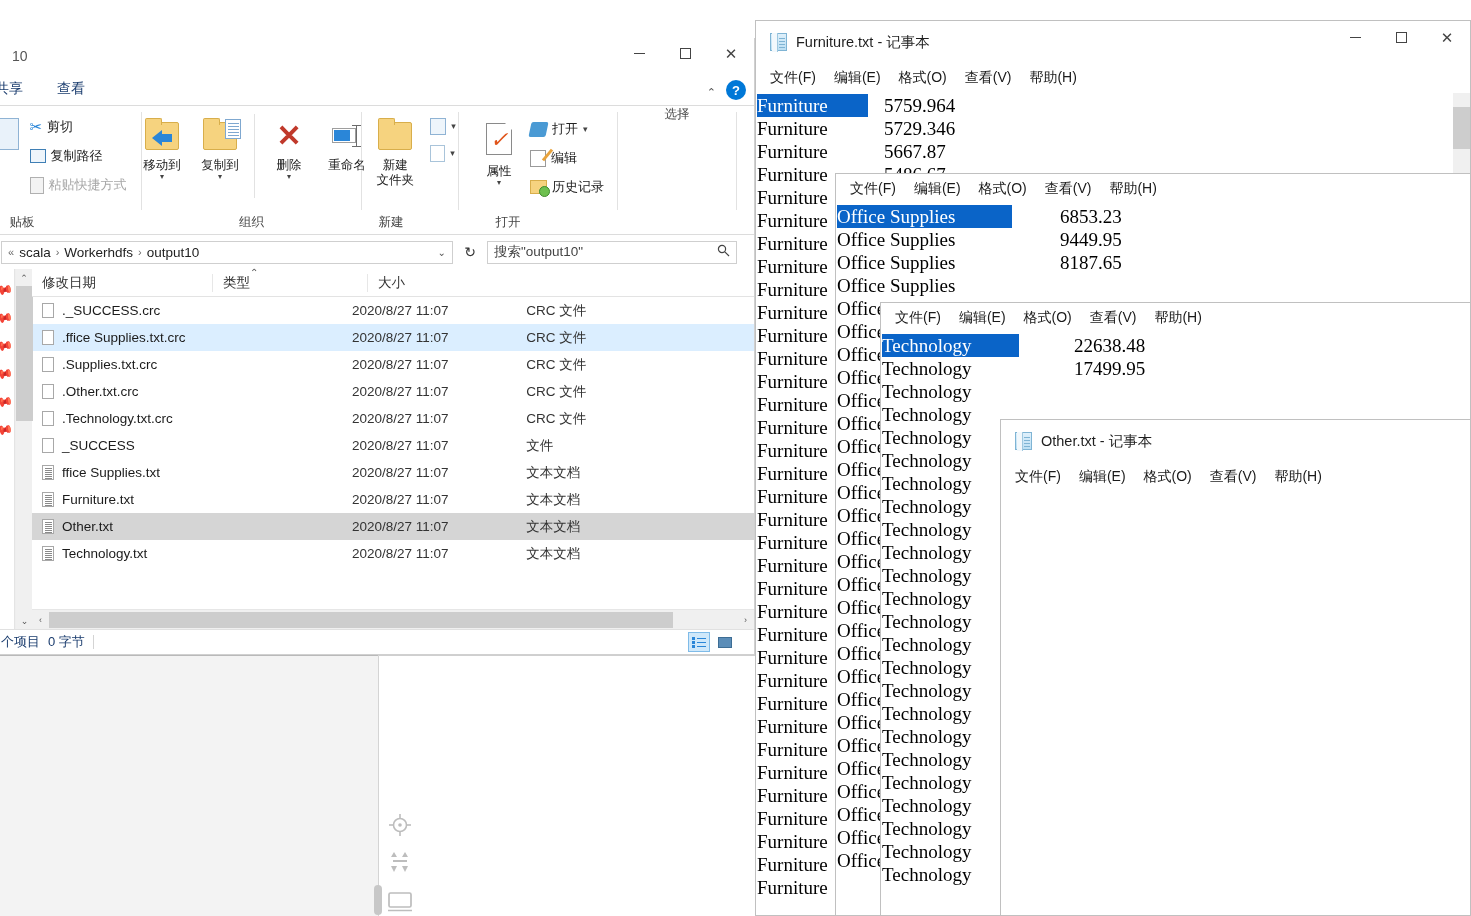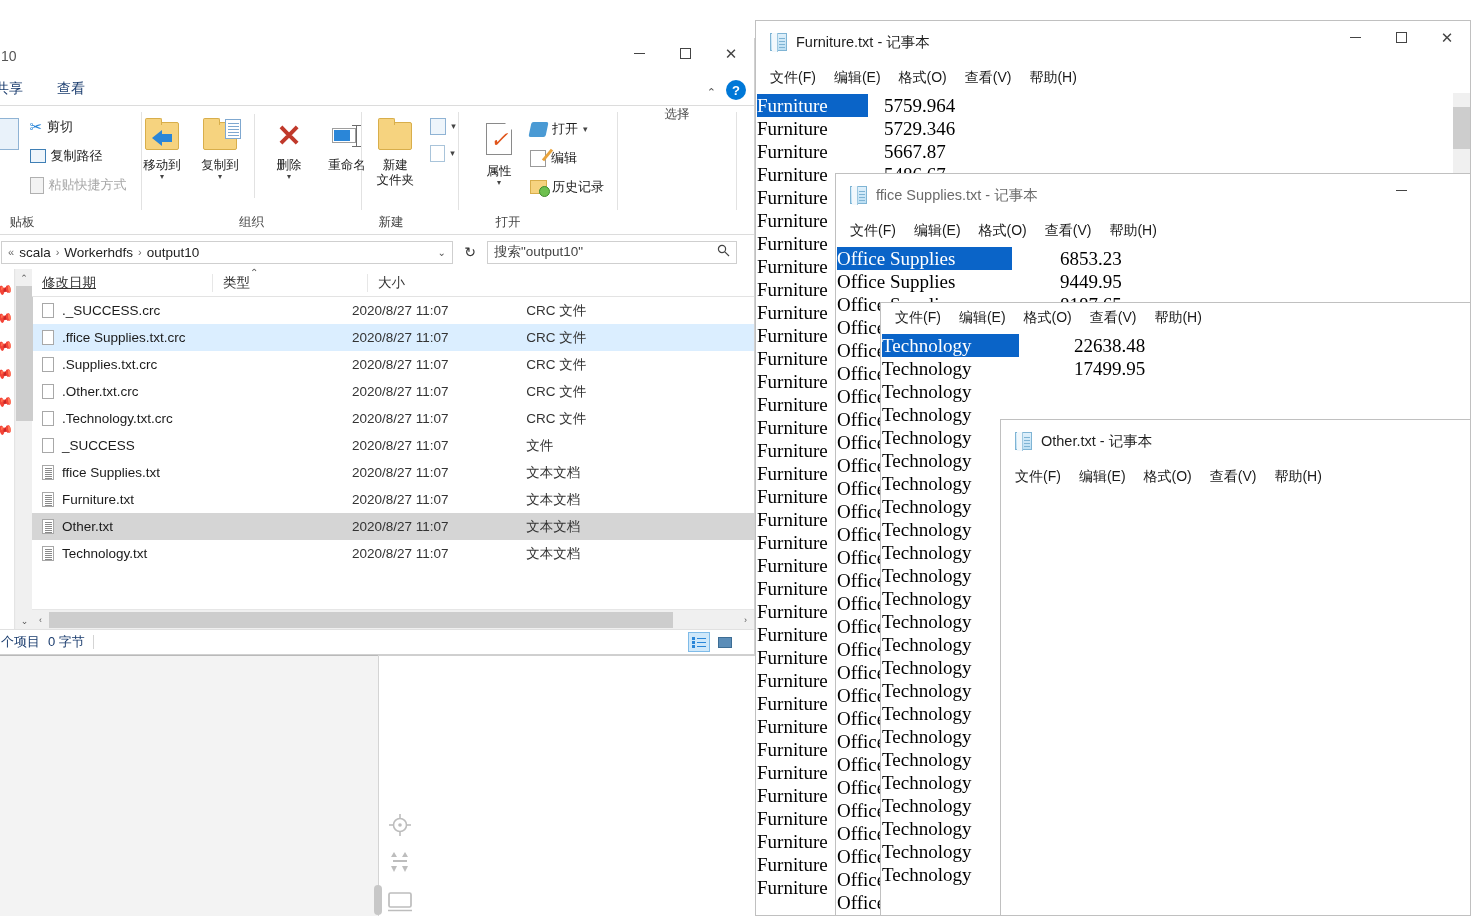--- a/index.html
+++ b/index.html
@@ -35,21 +35,21 @@
     position:absolute; left:-8px; top:38px; width:763px; height:617px;
     background:#ffffff;
     border:1px solid #d0d0d0;
     border-top:none;
     display:flex; flex-direction:column;
   }
   .ex-titlebar {
     height:38px; background:#ffffff; position:relative; flex:0 0 auto;
   }
   .ex-title-text {
-    position:absolute; left:8px; top:10px; font-size:14px; color:#555;
+    position:absolute; left:19px; top:10px; font-size:14px; color:#555;
   }
   .ex-winbtns { position:absolute; right:0; top:0; display:flex; }
   .ex-winbtn {
     width:46px; height:31px; display:flex; align-items:center; justify-content:center;
     color:#333; font-size:13px;
   }
   .glyph-min { display:block; width:11px; height:1px; background:#444; }
   .glyph-max { display:block; width:11px; height:11px; border:1px solid #444; }
   .glyph-close { font-size:15px; line-height:1; font-family:"Liberation Sans",sans-serif; color:#444;}
 
@@ -180,21 +180,21 @@
   .vscroll .thumb { position:absolute; top:17px; left:0; width:17px; height:135px; background:#cdcdcd;}
   .listwrap { flex:1; display:flex; flex-direction:column; min-width:0; }
   .colhdr {
     height:28px; display:flex; align-items:center; border-bottom:1px solid #e3e3e3;
     font-size:13.5px; color:#333; background:#fff; position:relative;
   }
   .colhdr .ch { padding-left:10px; border-left:1px solid #e7e7e7; height:18px; line-height:18px;}
   .colhdr .ch:first-child { border-left:none; }
   .sort-arrow { position:absolute; left:218px; top:-2px; font-size:10px; color:#555;}
   .c-name { width:330px; }
-  .c-date { width:180px;text-decoration:underline; }
+  .c-date { width:180px; }
   .c-type { width:155px; }
   .c-size { width:80px; }
   .rows { flex:1; overflow:hidden; }
   .row {
     height:27px; display:flex; align-items:center; font-size:13.5px; color:#1b1b1b;
   }
   .row.sel-light { background:#dbeeff; }
   .row.sel-gray { background:#d5d5d5; }
   .row .cell { display:flex; align-items:center; }
   .row .cell.name { width:330px; padding-left:10px; gap:8px; }
@@ -706,31 +706,20 @@
         <div class="np-line"><span class="np-cat" style="width: 111px;">Furniture</span><span class="np-num" style="padding-left: 16px;"></span></div>
         <div class="np-line"><span class="np-cat" style="width: 111px;">Furniture</span><span class="np-num" style="padding-left: 16px;"></span></div>
         <div class="np-line"><span class="np-cat" style="width: 111px;">Furniture</span><span class="np-num" style="padding-left: 16px;"></span></div>
       </div>
     <div class="np-vscroll" style="top:72px;">
       <div class="nthumb" style="top:14px;height:42px;"></div>
     </div>
   </div>
 
   <div class="notepad" id="np-office">
-    <div class="np-title">
-      <span class="np-icon">
-          <i></i>
-        </span>
-      <span class="np-title-text">ffice Supplies.txt - 记事本</span>
-      <div class="np-winbtns" style="right:46px;">
-        <div class="np-winbtn">
-            <span class="glyph-min"></span>
-          </div>
-      </div>
-    </div>
     <div class="np-menu">
       <span>文件(F)</span>
       <span>编辑(E)</span>
       <span>格式(O)</span>
       <span>查看(V)</span>
       <span>帮助(H)</span>
     </div>
     <div class="np-text" id="txt-office">
         <div class="np-line"><span class="np-cat hl" style="width: 175px;">Office Supplies</span><span class="np-num" style="padding-left: 48px;">6853.23</span></div>
         <div class="np-line"><span class="np-cat" style="width: 175px;">Office Supplies</span><span class="np-num" style="padding-left: 48px;">9449.95</span></div>

